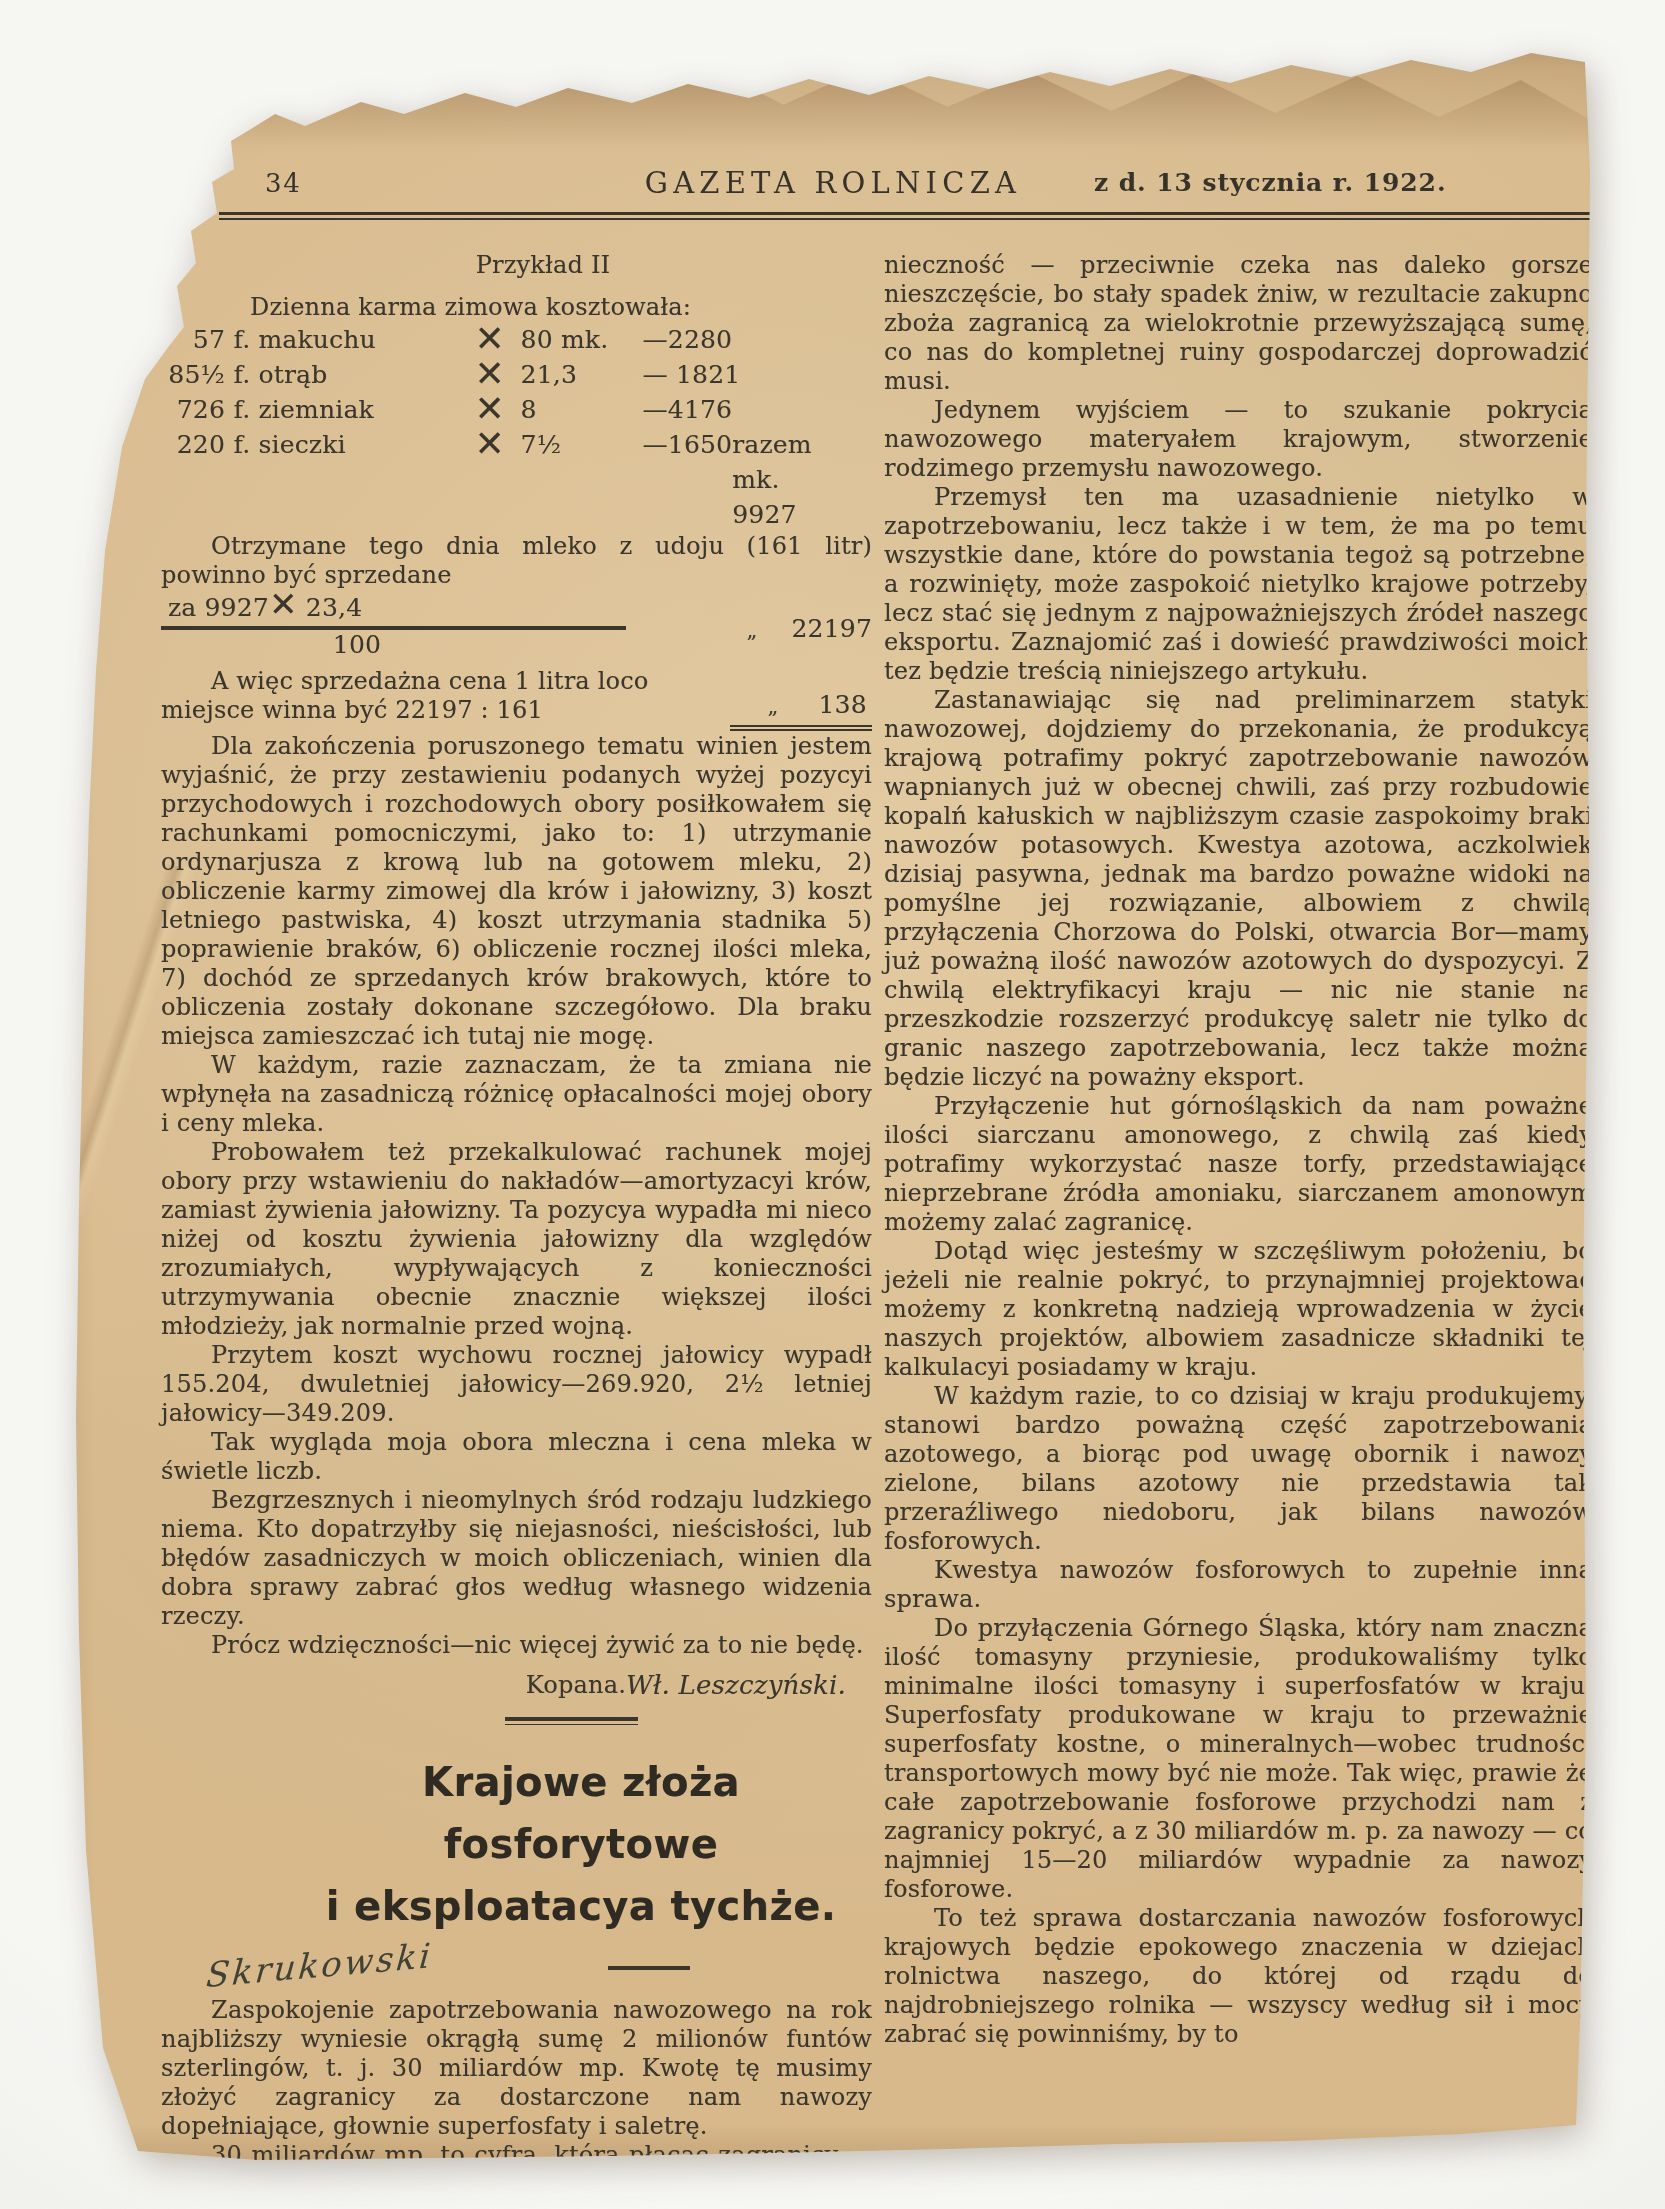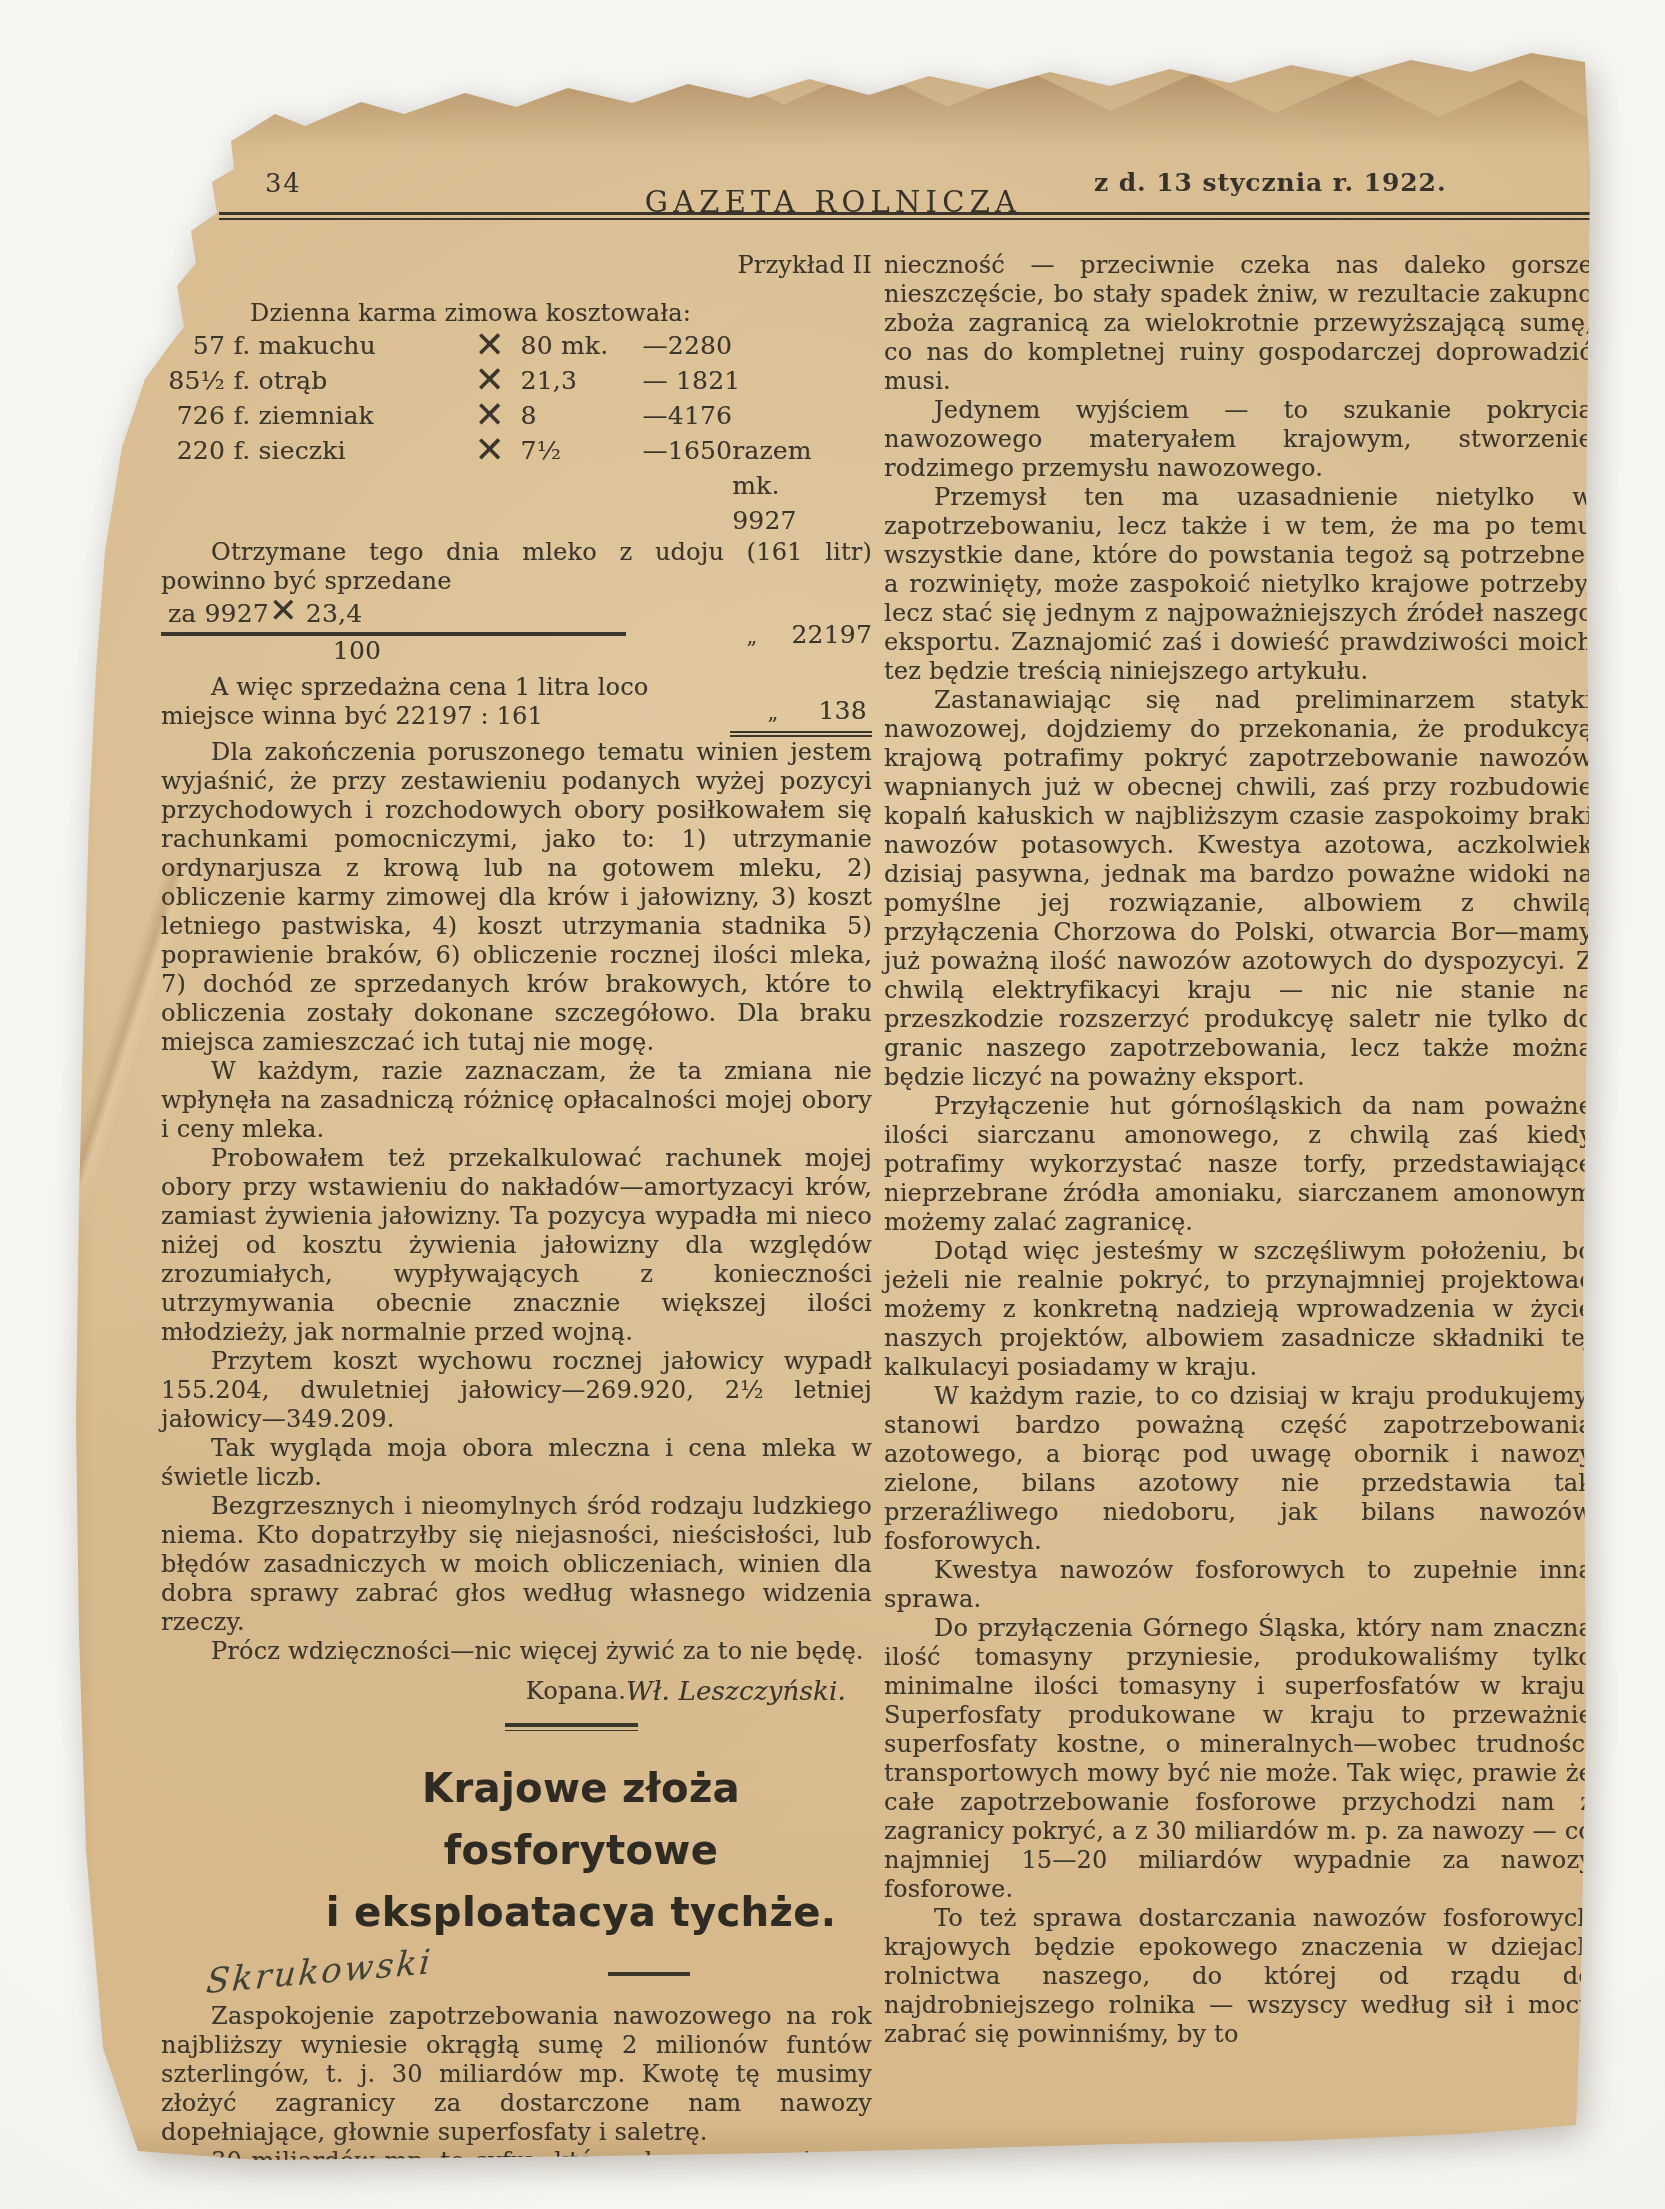--- a/index.html
+++ b/index.html
@@ -50,36 +50,36 @@
   .crease{
     position:absolute;top:860px;left:52px;width:138px;height:361px;
     background:linear-gradient(100deg, rgba(0,0,0,0) 44%, rgba(100,65,30,.18) 50%, rgba(240,220,180,.25) 54%, rgba(0,0,0,0) 60%);
     transform:rotate(8deg);
   }
   .content{position:absolute;inset:0;}
 
   
   .header-row{position:absolute;top:165px;left:0;width:100%;height:40px;}
   .page-num{position:absolute;left:265px;top:3.4px;font-size:26px;letter-spacing:1.7px;}
-  .masthead{position:absolute;left:0;width:100%;text-align:center;top:20px;
+  .masthead{position:absolute;left:0;width:100%;text-align:center;top:1px;
     font-size:29px;letter-spacing:5.2px;font-weight:normal;}
   .issue-date{position:absolute;left:1094px;top:2.6px;font-size:25px;font-weight:bold;letter-spacing:0.9px;}
   .rule-double{position:absolute;top:212px;left:219px;width:1390px;height:3.4px;
     border-top:3.4px solid #3a342a;border-bottom:2.6px solid #3a342a;}
 
   
   .col{position:absolute;top:251px;font-size:24px;line-height:29px;text-align:justify;
     color:#3b362c;text-shadow:0.3px 0.3px 0.5px rgba(59,54,44,.35);letter-spacing:0.2px;}
   .col-left{left:161px;width:711px;}
   .col-right{left:884px;width:709px;}
   p{margin:0;text-indent:50px;}
   p.noindent{text-indent:0;}
 
   
-  .example-title{text-indent:53px;margin-bottom:19px;text-align:right;}
+  .example-title{text-indent:53px;margin-bottom:13px;text-align:center;}
   .calc-intro{text-indent:89px;text-align:left;}
   .feed-row{display:flex;align-items:baseline;line-height:35px;font-size:25px;text-align:left;}
   .row-qty{width:64px;text-align:right;flex:none;}
   .row-item{width:225px;padding-left:8.6px;flex:none;}
   .row-times{width:62px;text-align:center;flex:none;font-size:36px;line-height:26px;
     font-family:"DejaVu Sans",sans-serif;position:relative;top:3.4px;}
   .row-price{width:122px;flex:none;}
   .row-value{flex:none;}
   .row-suffix{margin-left:auto;word-spacing:22.4px;}
   .frac-row{position:relative;margin-top:3.4px;text-align:left;}

